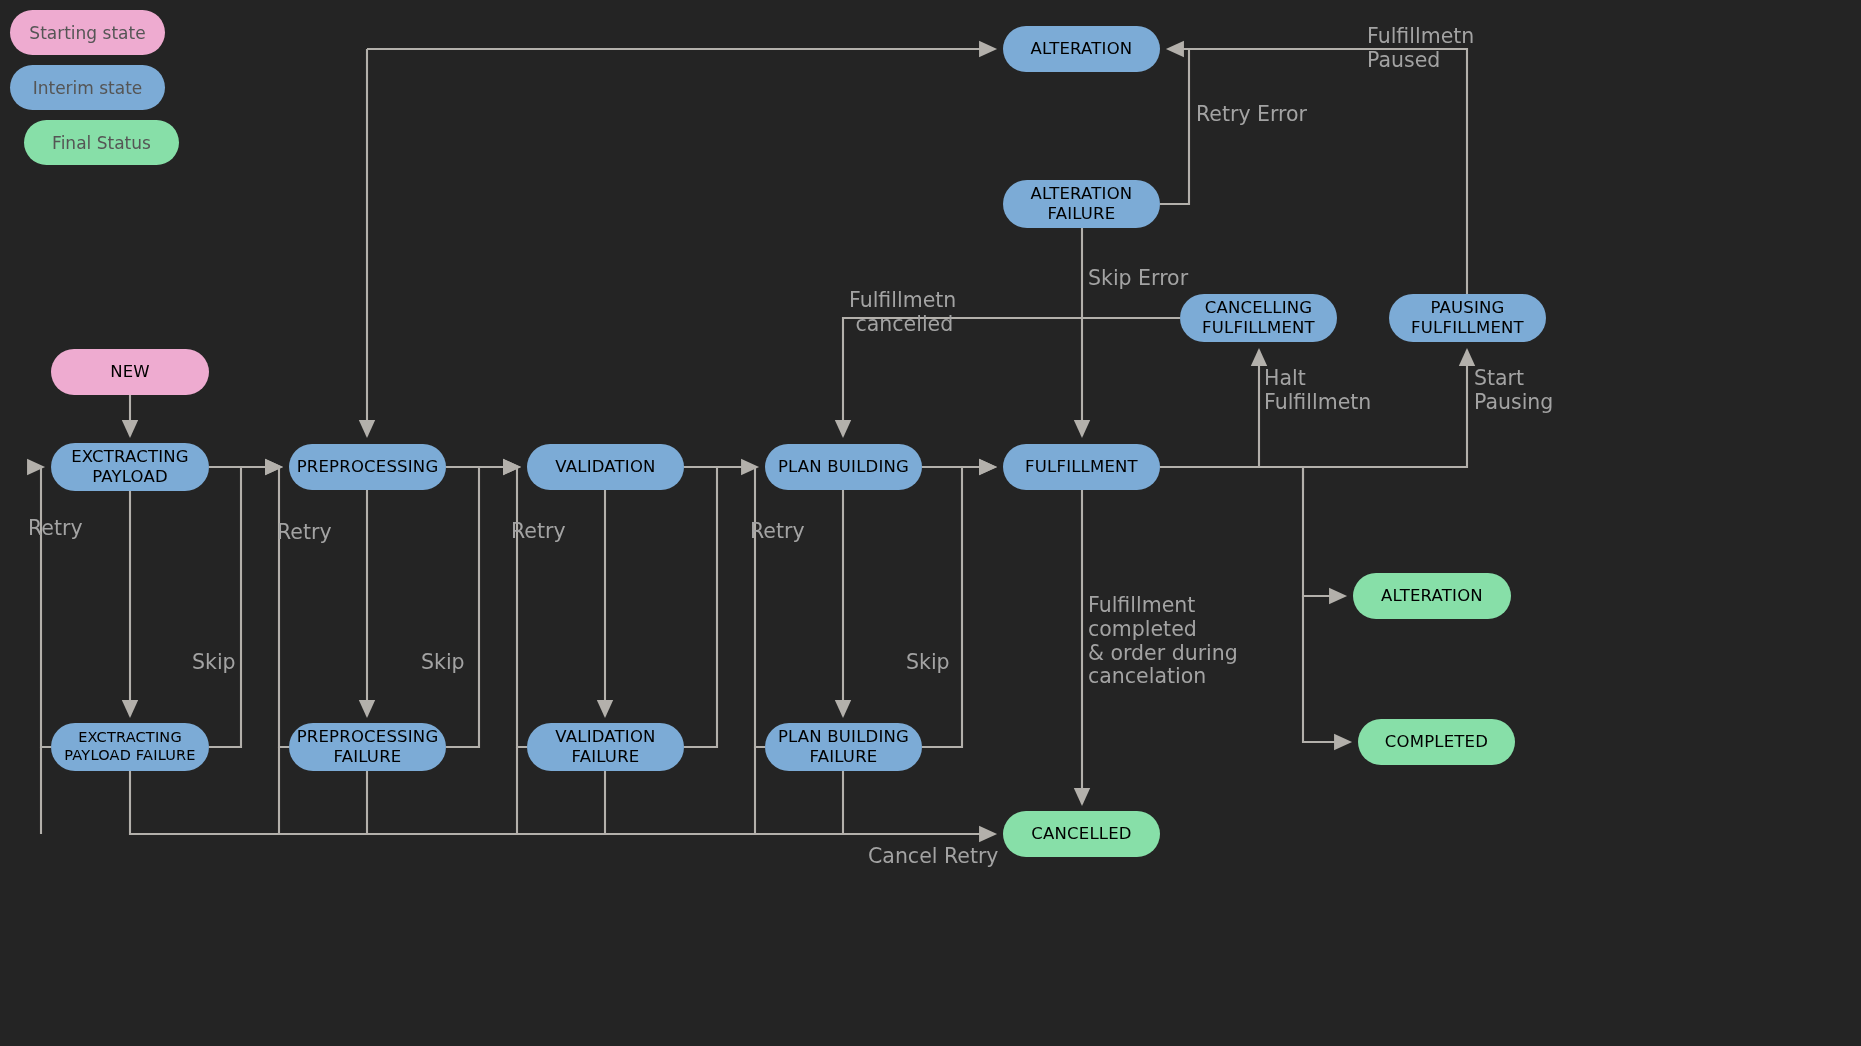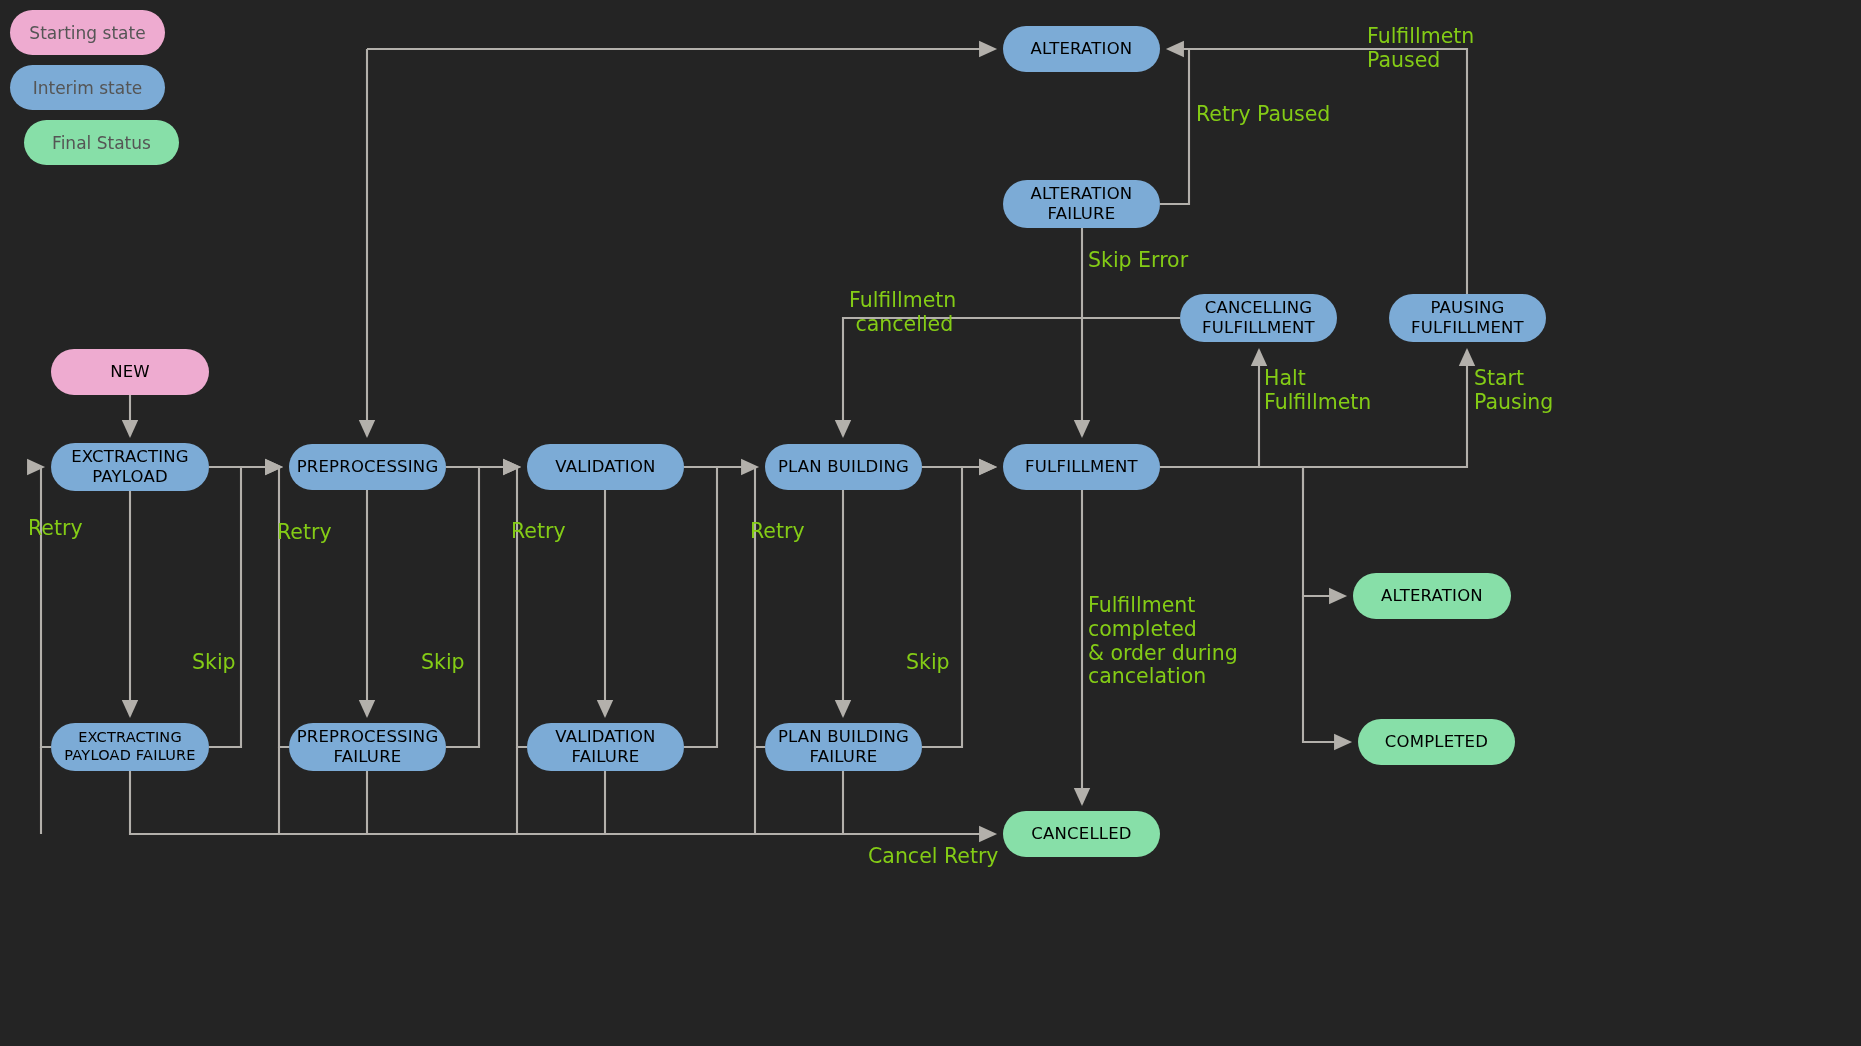--- a/index.html
+++ b/index.html
@@ -47,21 +47,21 @@
     align-items: center;
     justify-content: center;
     border-radius: 999px;
     color: #555555;
     font-size: 17px;
     box-sizing: border-box;
     z-index: 3;
   }
   .elabel {
     position: absolute;
-    color: #84cc16;
+    color: #a3a3a3;
     font-size: 20.5px;
     line-height: 1.16;
     white-space: pre;
     z-index: 4;
   }
   .logo {
     position: absolute;
     display: flex;
     align-items: center;
     gap: 8px;
@@ -186,22 +186,22 @@
   <div class="node final" style="left: 1003px; top: 811px; width: 157px; height: 46px; white-space: pre;">CANCELLED</div>
 
   <div class="elabel" style="left: 28px; top: 517px; white-space: pre;">Retry</div>
   <div class="elabel" style="left: 277px; top: 521px; white-space: pre;">Retry</div>
   <div class="elabel" style="left: 511px; top: 520px; white-space: pre;">Retry</div>
   <div class="elabel" style="left: 750px; top: 520px; white-space: pre;">Retry</div>
   <div class="elabel" style="left: 192px; top: 651px; white-space: pre;">Skip</div>
   <div class="elabel" style="left: 421px; top: 651px; white-space: pre;">Skip</div>
   <div class="elabel" style="left: 906px; top: 651px; white-space: pre;">Skip</div>
   <div class="elabel" style="left: 868px; top: 845px; white-space: pre;">Cancel Retry</div>
-  <div class="elabel" style="left: 1196px; top: 103px; white-space: pre;">Retry Paused</div>
-  <div class="elabel" style="left: 1088px; top: 249px; white-space: pre;">Skip Error</div>
+  <div class="elabel" style="left: 1196px; top: 103px; white-space: pre;">Retry Error</div>
+  <div class="elabel" style="left: 1088px; top: 267px; white-space: pre;">Skip Error</div>
   <div class="elabel" style="left: 1367px; top: 25px; white-space: pre;">Fulfillmetn
 Paused</div>
   <div class="elabel" style="left: 849px; top: 289px; white-space: pre;">Fulfillmetn
  cancelled</div>
   <div class="elabel" style="left: 1264px; top: 367px; white-space: pre;">Halt
 Fulfillmetn</div>
   <div class="elabel" style="left: 1474px; top: 367px; white-space: pre;">Start
 Pausing</div>
   <div class="elabel" style="left: 1088px; top: 594px; white-space: pre;">Fulfillment
 completed

